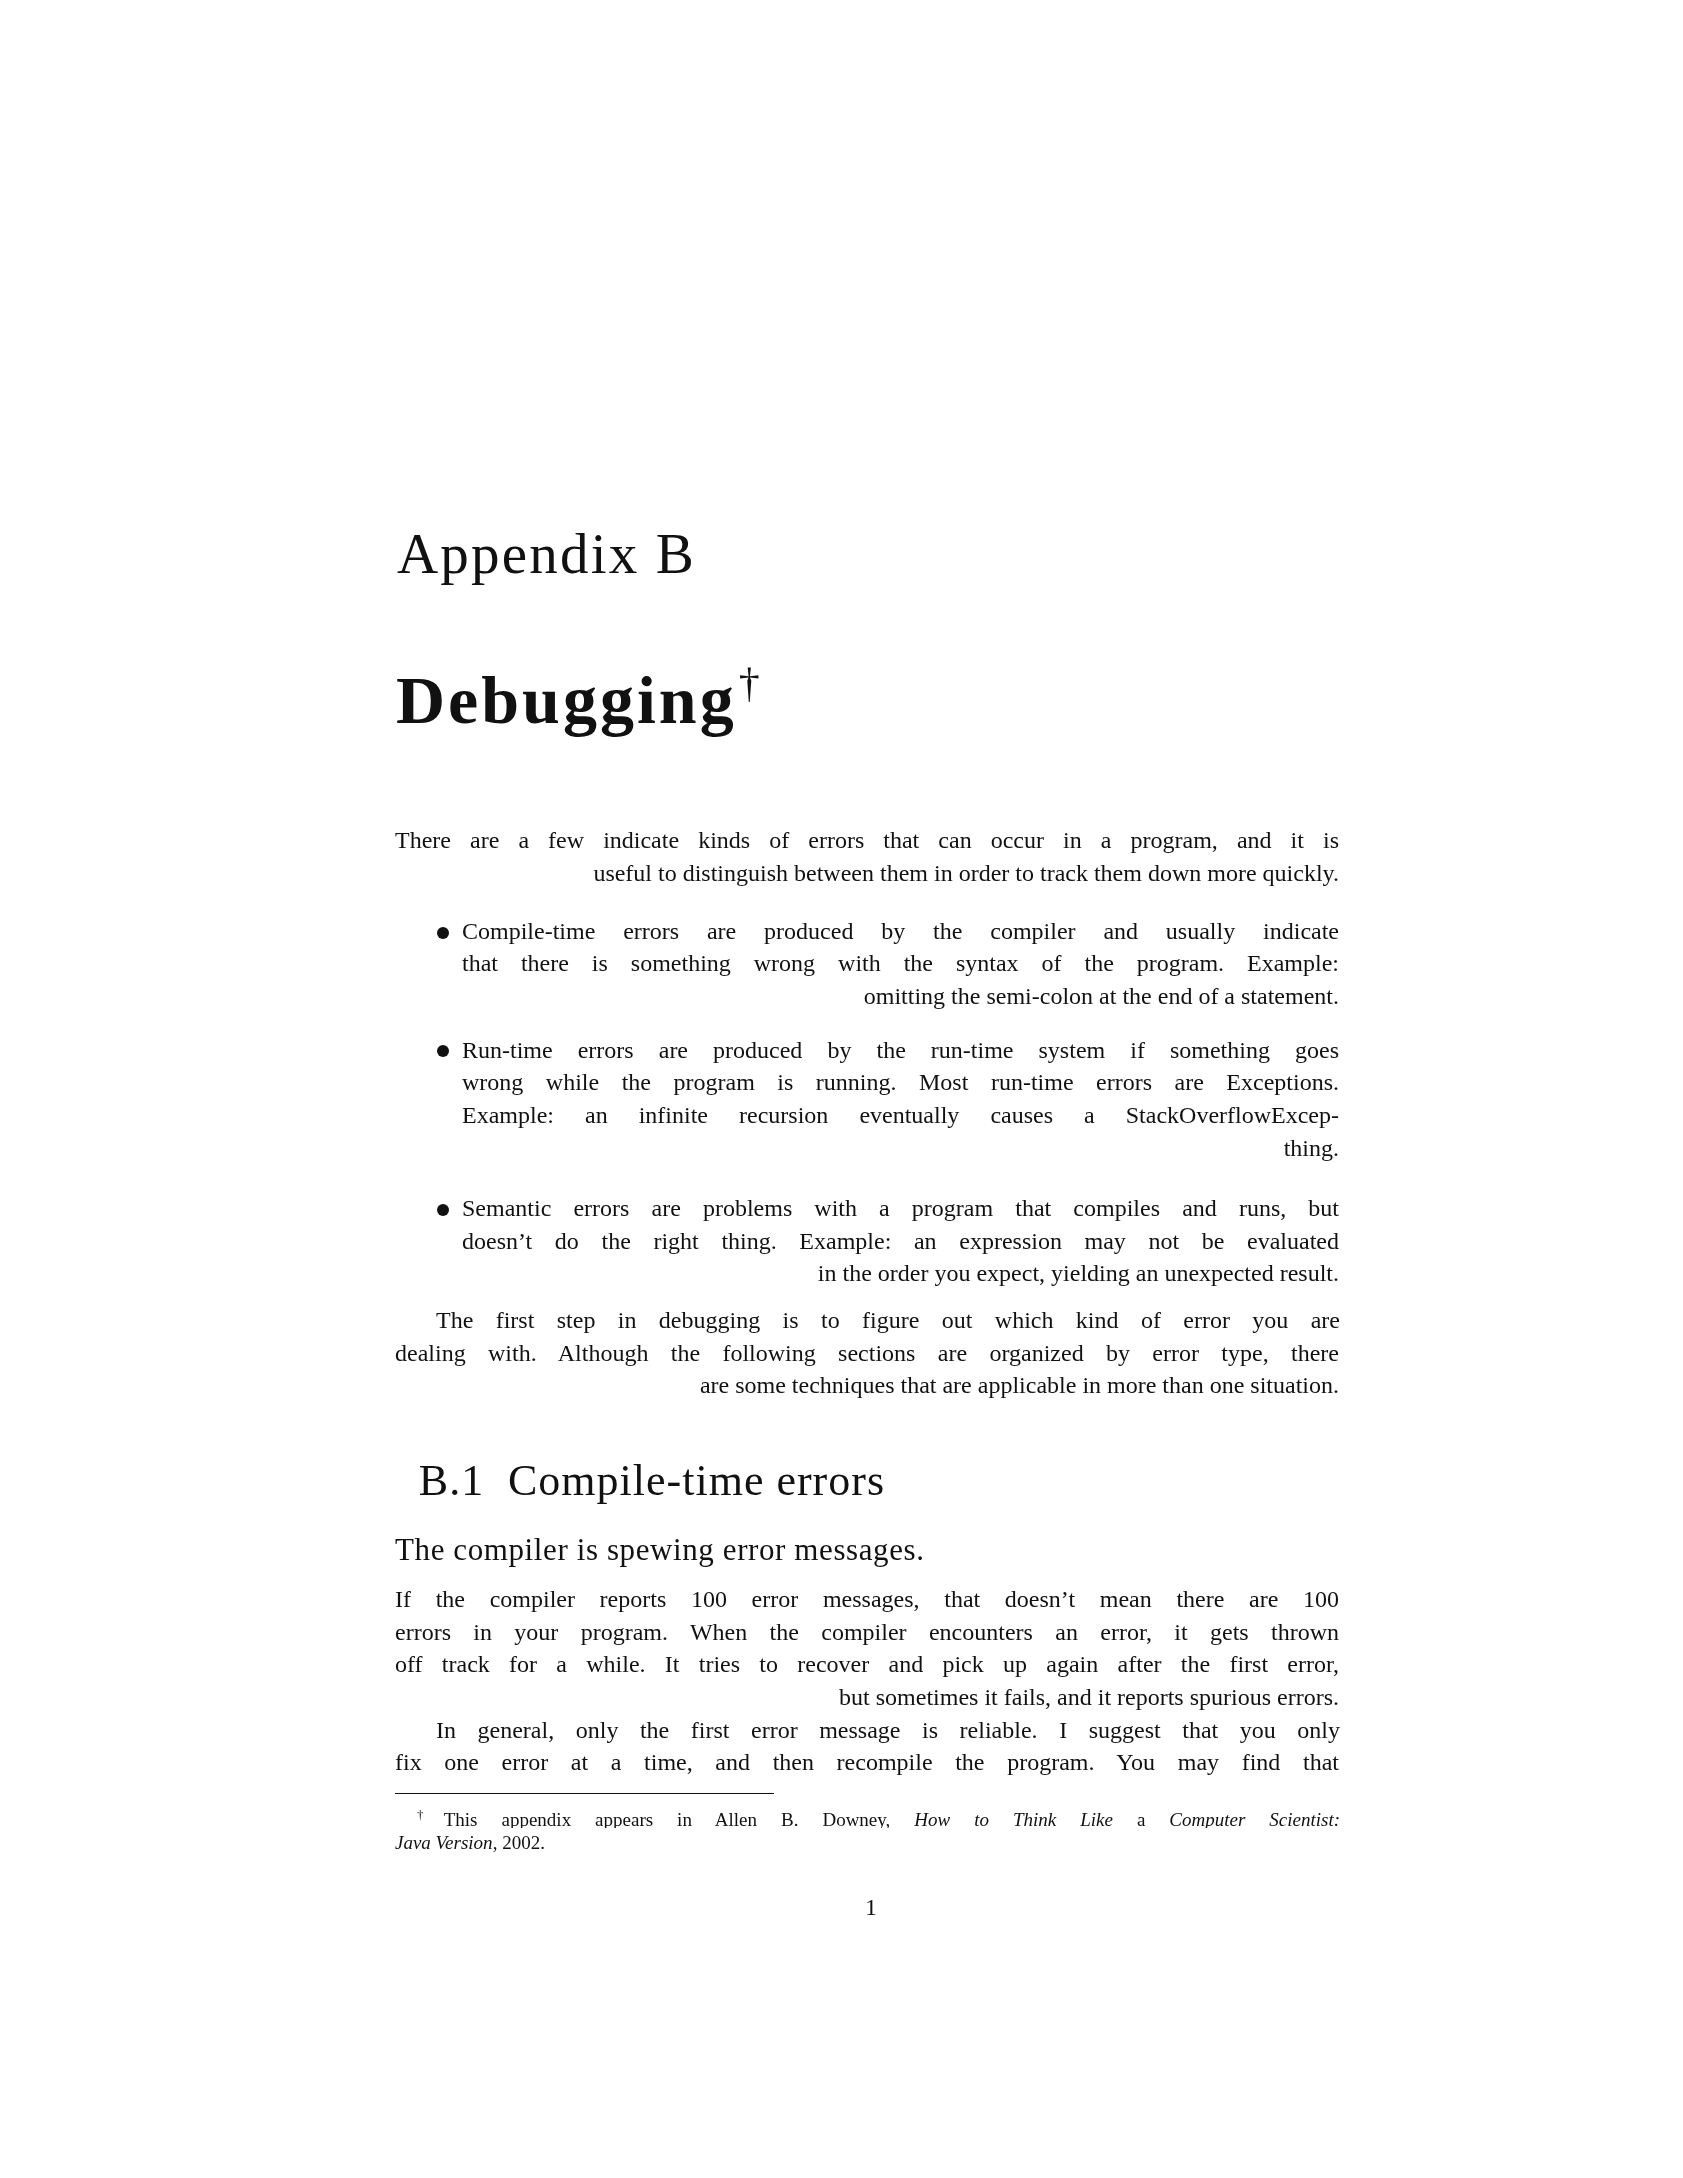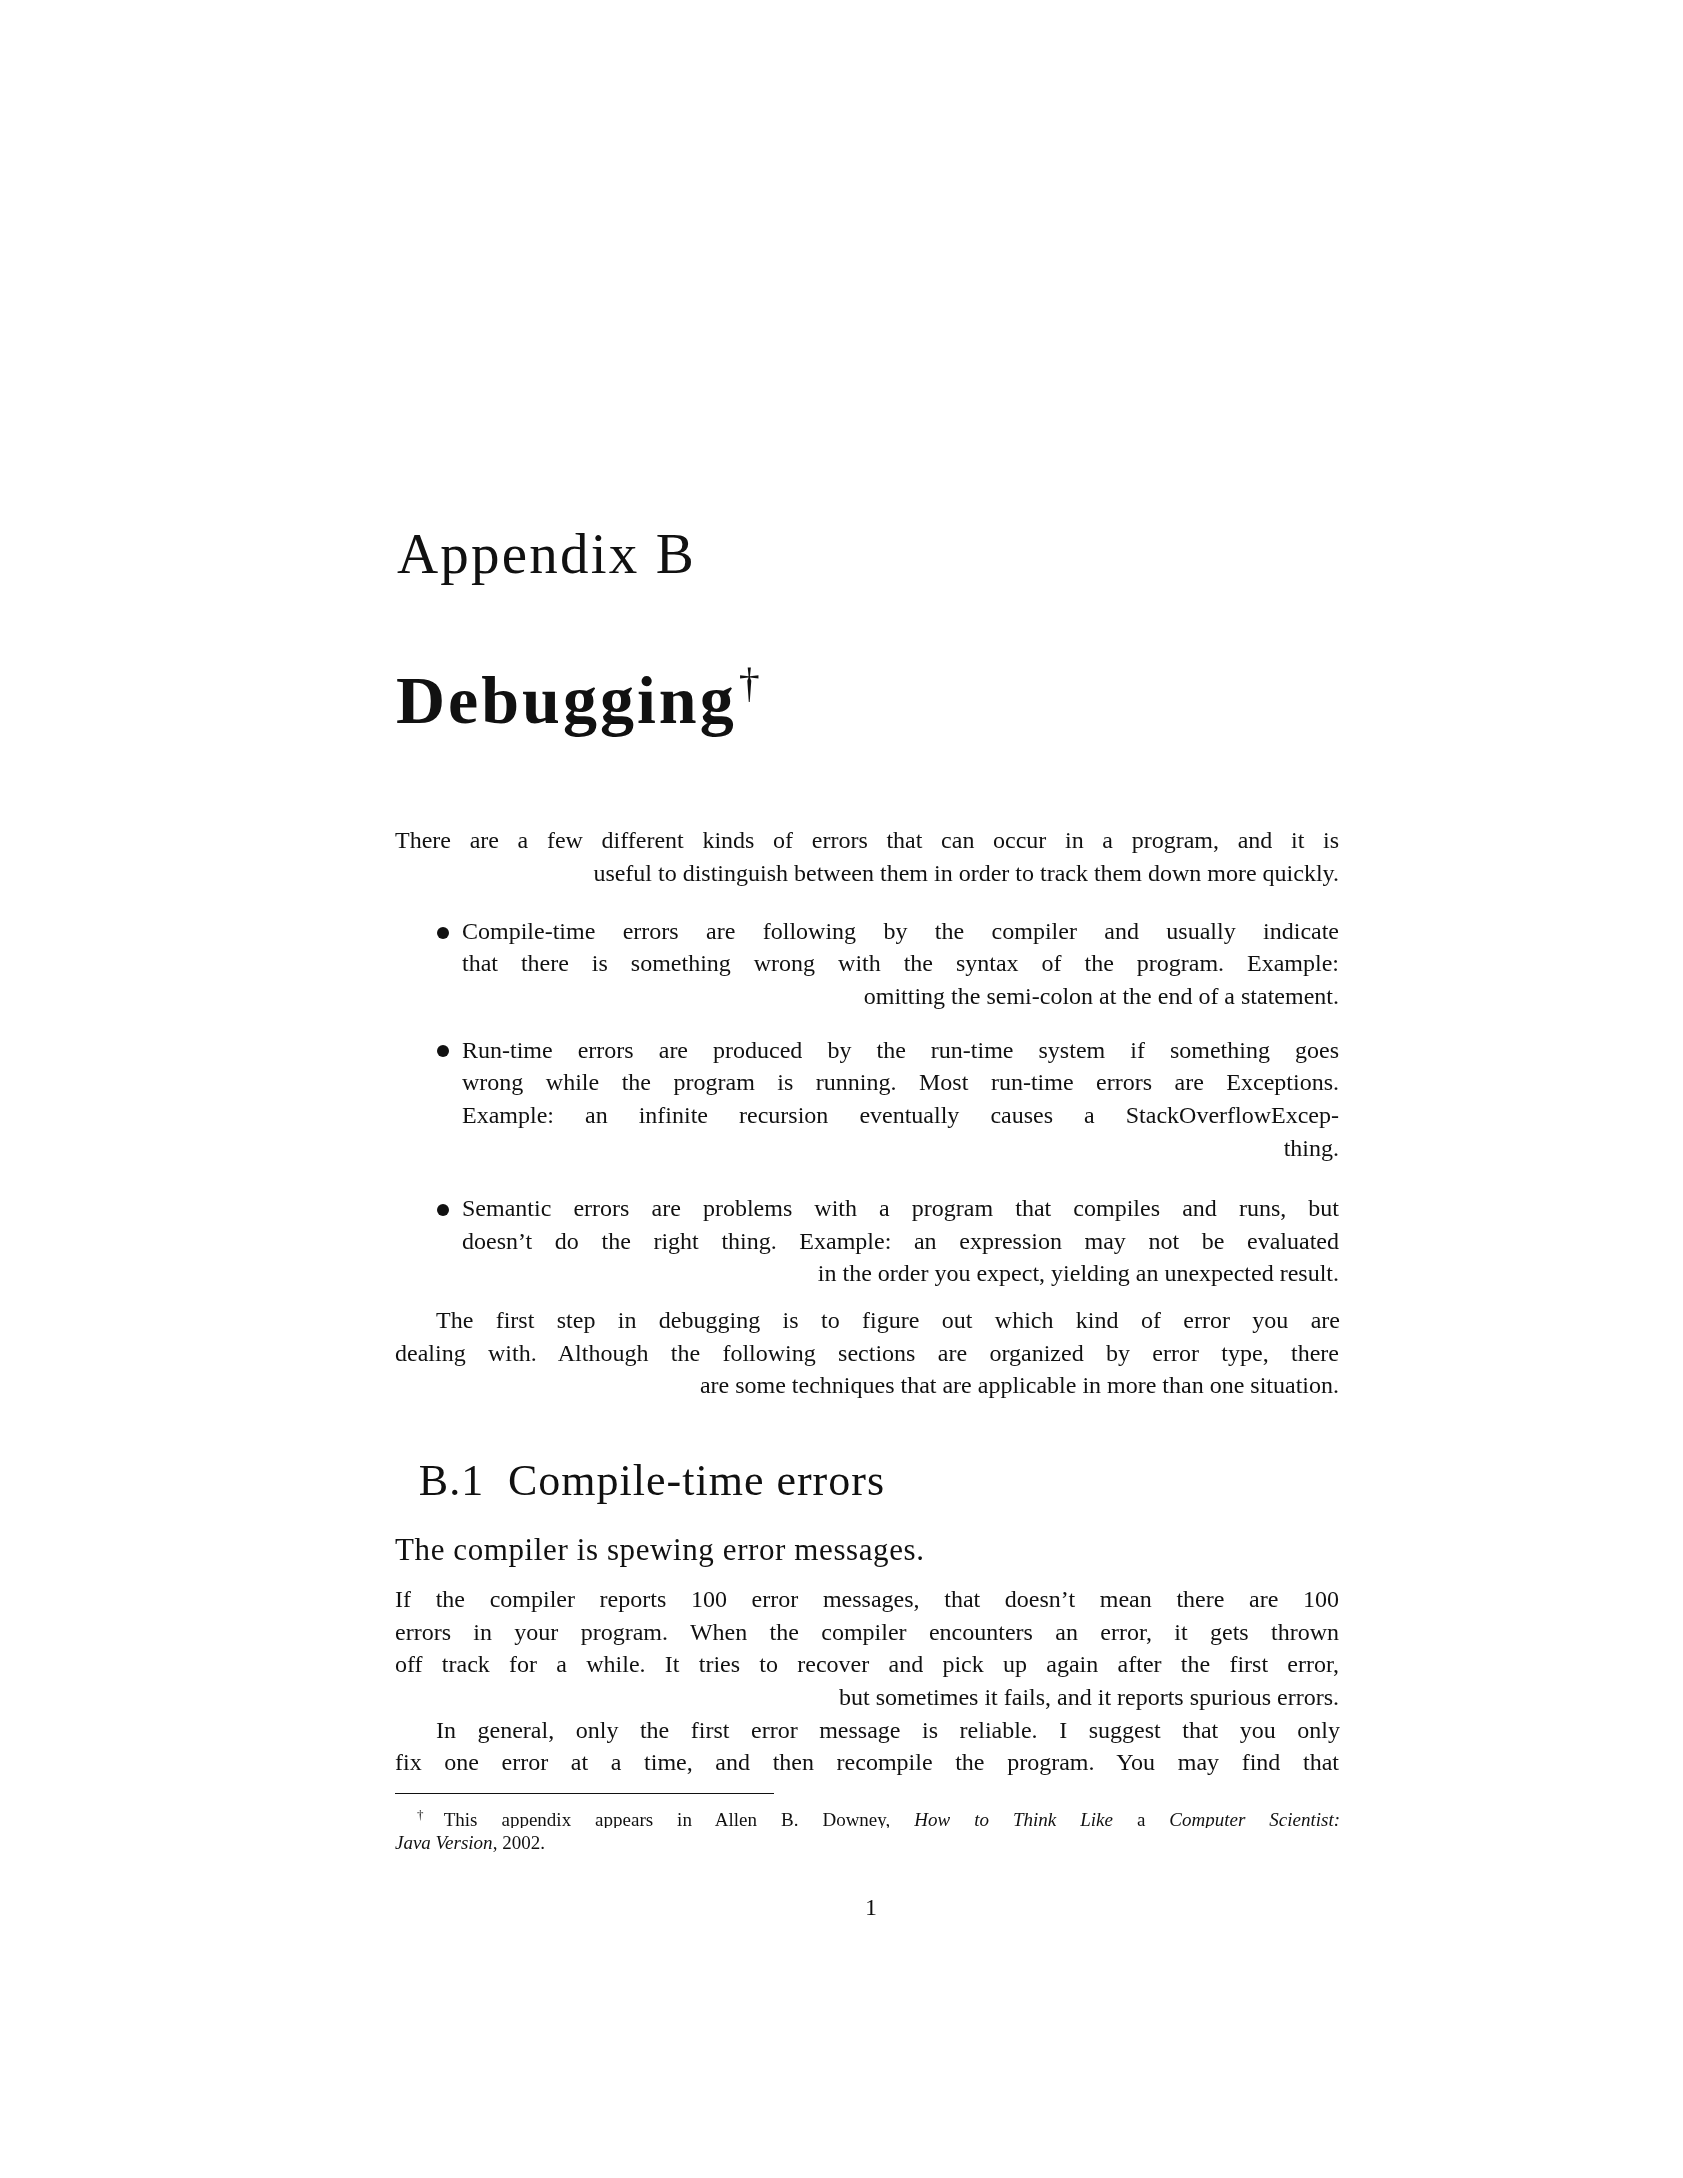--- a/index.html
+++ b/index.html
@@ -25,28 +25,28 @@
   .it { font-style: italic; }
   .page-num { left: 861px; top: 1892px; font-size: 24px; line-height: 30px; width: 20px; text-align: center; }
 </style>
 </head>
 <body>
 
 <div class="abs title-appendix">Appendix B</div>
 <div class="abs title-main"><span>Debugging</span><span class="dagger-title">†</span></div>
 
 <div>
-  <div class="line full body-col" style="top:824px">There are a few different kinds of errors that can occur in a program, and it is</div>
+  <div class="line full body-col" style="top:824px">There are a few indicate kinds of errors that can occur in a program, and it is</div>
   <div class="line last body-col" style="top:857px">useful to distinguish between them in order to track them down more quickly.</div>
 </div>
 
 <div>
   <div>
     <span class="bullet" style="top:927px"></span>
-    <div class="line full item-col" style="top:915px">Compile-time errors are following by the compiler and usually indicate</div>
+    <div class="line full item-col" style="top:915px">Compile-time errors are produced by the compiler and usually indicate</div>
     <div class="line full item-col" style="top:947px">that there is something wrong with the syntax of the program. Example:</div>
     <div class="line last item-col" style="top:980px">omitting the semi-colon at the end of a statement.</div>
   </div>
   <div>
     <span class="bullet" style="top:1045px"></span>
     <div class="line full item-col" style="top:1034px">Run-time errors are produced by the run-time system if something goes</div>
     <div class="line full item-col" style="top:1066px">wrong while the program is running. Most run-time errors are Exceptions.</div>
     <div class="line full item-col" style="top:1099px">Example: an infinite recursion eventually causes a StackOverflowExcep-</div>
     <div class="line last item-col" style="top:1132px">thing.</div>
   </div>

